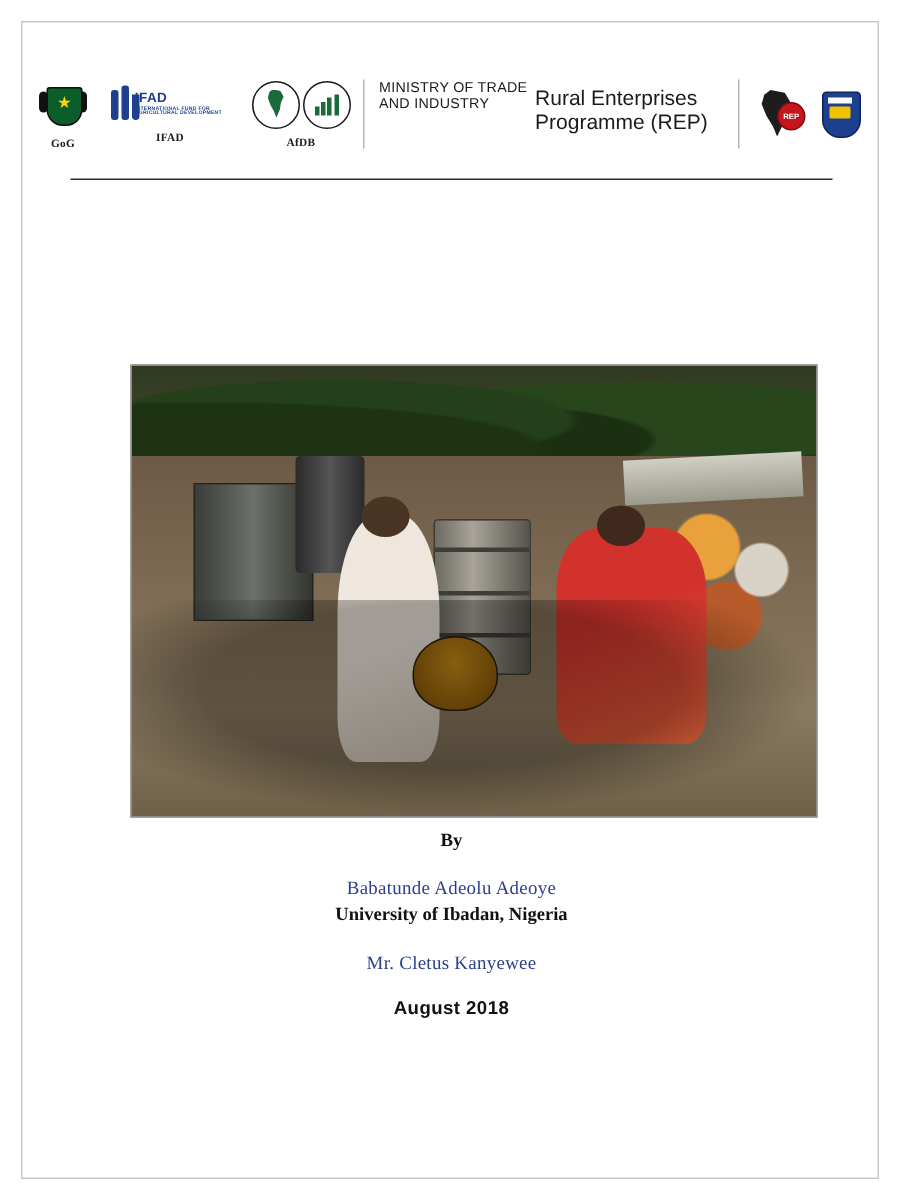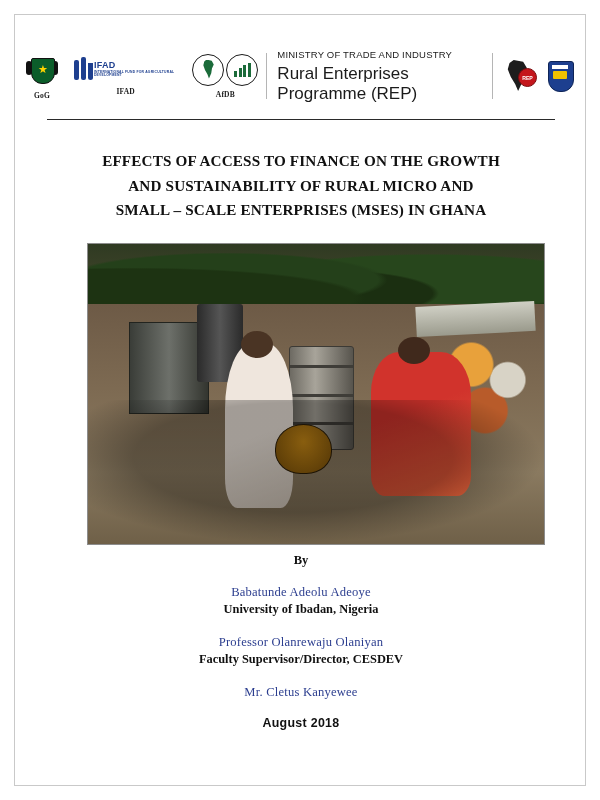--- a/index.html
+++ b/index.html
@@ -160,32 +160,32 @@
     background: #1b6b3a;
   }
 
   
   .ministry {
     padding-left: 10px;
     border-left: 1px solid #b5b5b5;
     margin-left: 8px;
     height: 46px;
     display: flex;
-    flex-direction: column;
+    flex-direction: row;
     justify-content: center;
   }
   .ministry .line1 {
     font-family: "Liberation Sans", sans-serif;
     font-size: 9.5px;
     color: #1b1b1b;
     letter-spacing: .2px;
   }
   .ministry .line2 {
     font-family: "Liberation Sans", sans-serif;
-    font-size: 17px;
+    font-size: 14px;
     color: #1b1b1b;
     margin-top: 4px;
   }
 
   .rep-right {
     margin-left: auto;
     display: flex;
     align-items: center;
     gap: 8px;
     padding-left: 10px;
@@ -464,25 +464,20 @@
         <div class="uni-crest">
           <div class="shield"></div>
           <div class="topbar"></div>
           <div class="book"></div>
         </div>
       </div>
     </div>
 
     <div class="rule top"></div>
 
-    <div class="title">
-      <div>EFFECTS OF ACCESS TO FINANCE ON THE GROWTH</div>
-      <div>AND SUSTAINABILITY OF RURAL MICRO AND</div>
-      <div>SMALL – SCALE ENTERPRISES (MSES) IN GHANA</div>
-    </div>
 
     <div class="photo">
       <div class="sky"></div>
       <div class="trees"></div>
       <div class="ground"></div>
       <div class="canopy"></div>
       <div class="machine"></div>
       <div class="barrel"></div>
       <div class="bg-figs"></div>
       <div class="press">
@@ -500,24 +495,20 @@
 
     <div class="by">By</div>
 
     <div class="authors">
 
       <div class="auth-group">
         <div class="auth-name">Babatunde Adeolu Adeoye</div>
         <div class="auth-line">University of Ibadan, Nigeria</div>
       </div>
 
-      <div class="auth-group">
-        <div class="auth-name">Professor Olanrewaju Olaniyan</div>
-        <div class="auth-line">Faculty Supervisor/Director, CESDEV</div>
-      </div>
 
       <div class="auth-group">
         <div class="auth-name">Mr. Cletus Kanyewee</div>
       </div>
 
       <div class="date">August 2018</div>
     </div>
 
   </div>
 </div>

